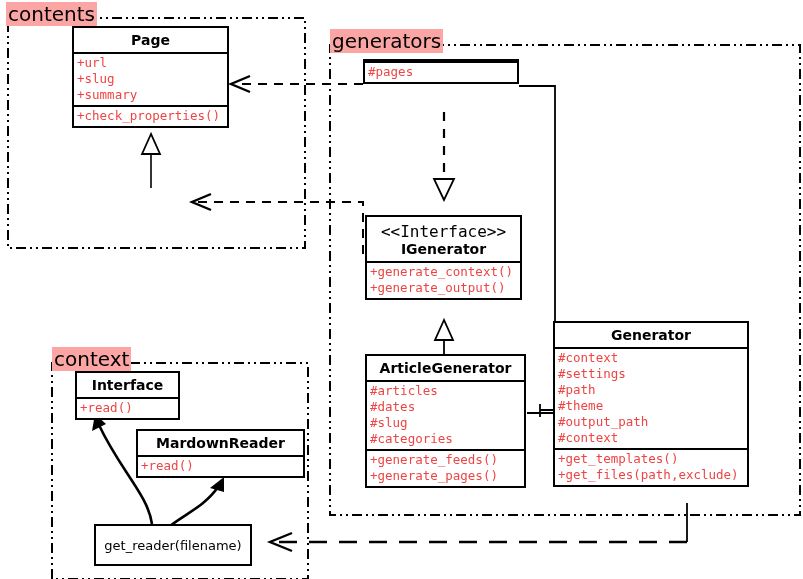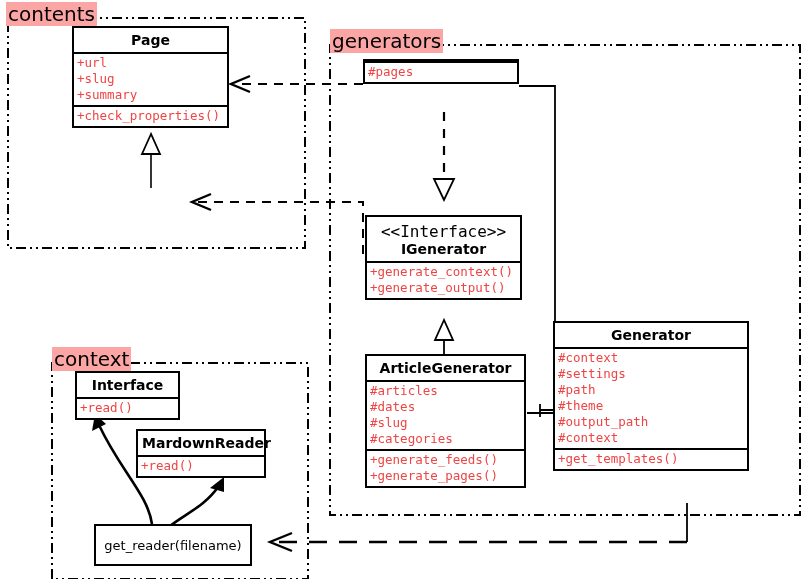--- a/index.html
+++ b/index.html
@@ -219,32 +219,33 @@
       <div class="uml-item">#context</div>
       <div class="uml-item">#settings</div>
       <div class="uml-item">#path</div>
       <div class="uml-item">#theme</div>
       <div class="uml-item">#output_path</div>
       <div class="uml-item">#context</div>
     </div>
     <div class="uml-sep"></div>
     <div class="uml-compartment">
       <div class="uml-item">+get_templates()</div>
+      <div class="uml-item">+get_files(path,exclude)</div>
     </div>
   </div>
 
   <div class="uml-class" style="left:75px; top:371px; width:105px;">
     <div class="uml-name">Interface</div>
     <div class="uml-sep"></div>
     <div class="uml-compartment">
       <div class="uml-item">+read()</div>
     </div>
   </div>
 
-  <div class="uml-class" style="left:136px; top:429px; width:130px;">
+  <div class="uml-class" style="left:136px; top:429px; width:169px;">
     <div class="uml-name">MardownReader</div>
     <div class="uml-sep"></div>
     <div class="uml-compartment">
       <div class="uml-item">+read()</div>
     </div>
   </div>
 
   <div class="plain-box" style="left:94px; top:524px; width:158px; height:42px;">
     <span class="plain-box-label">get_reader(filename)</span>
   </div>

